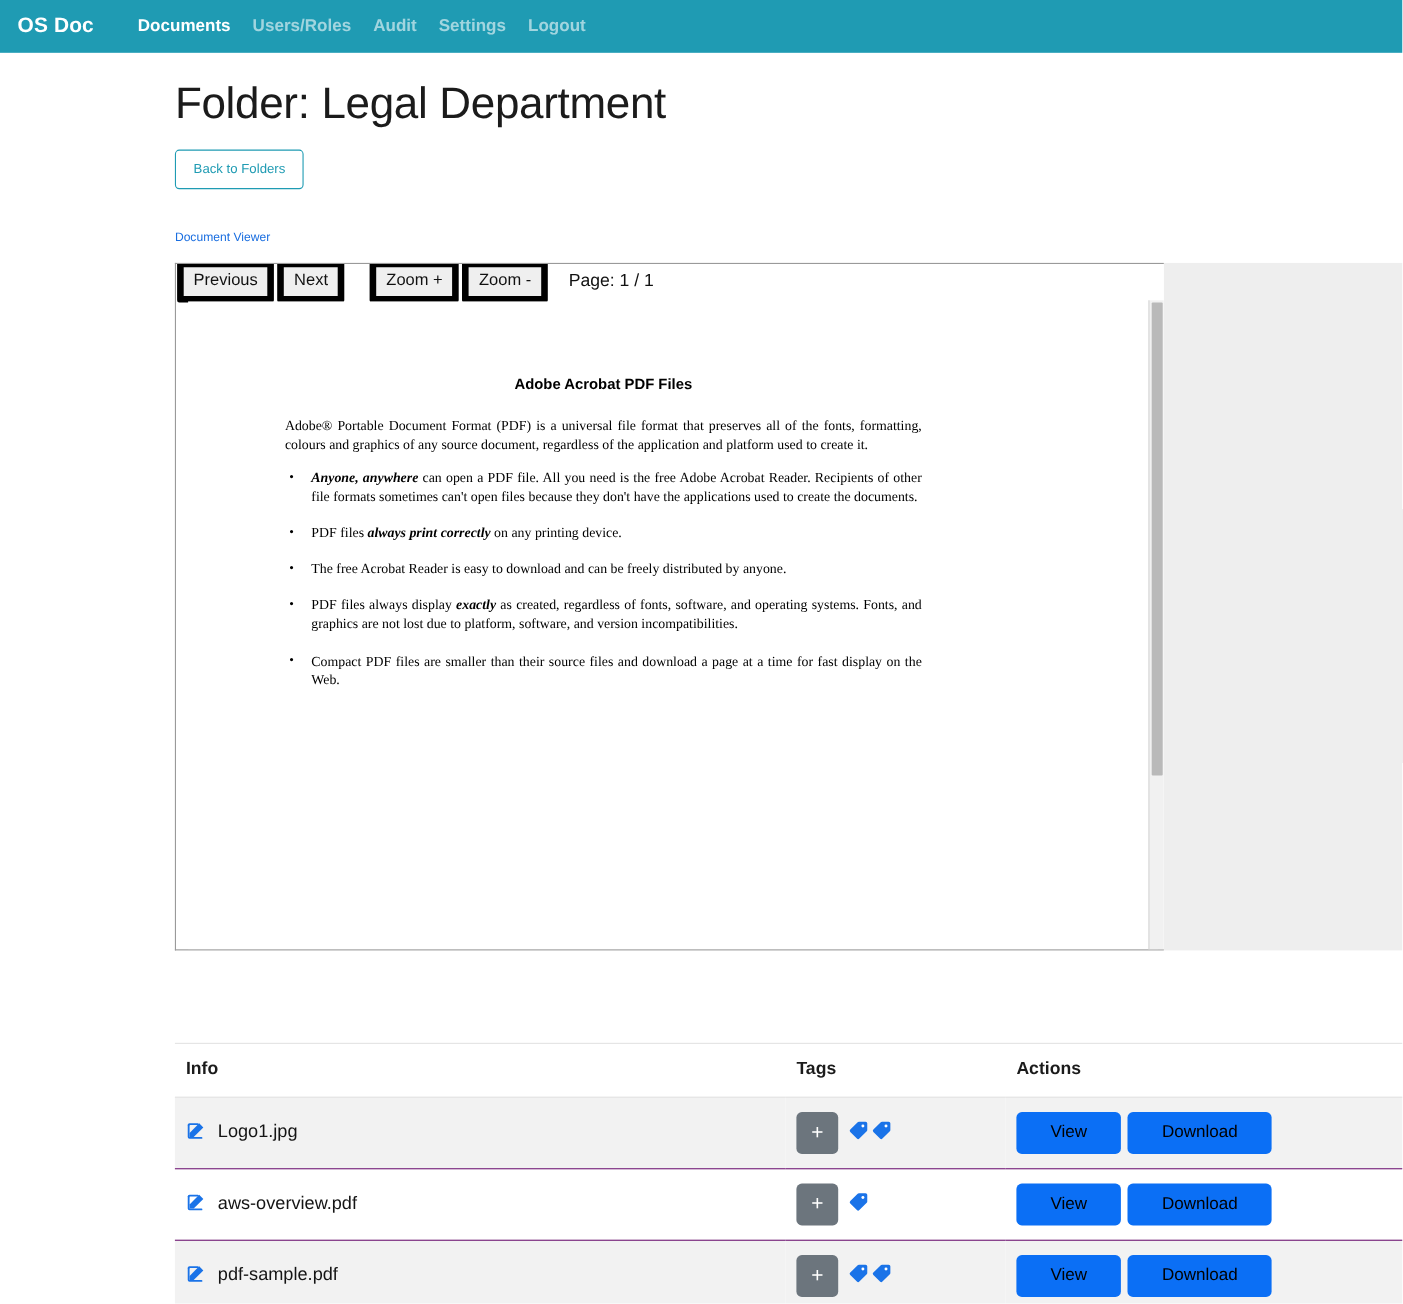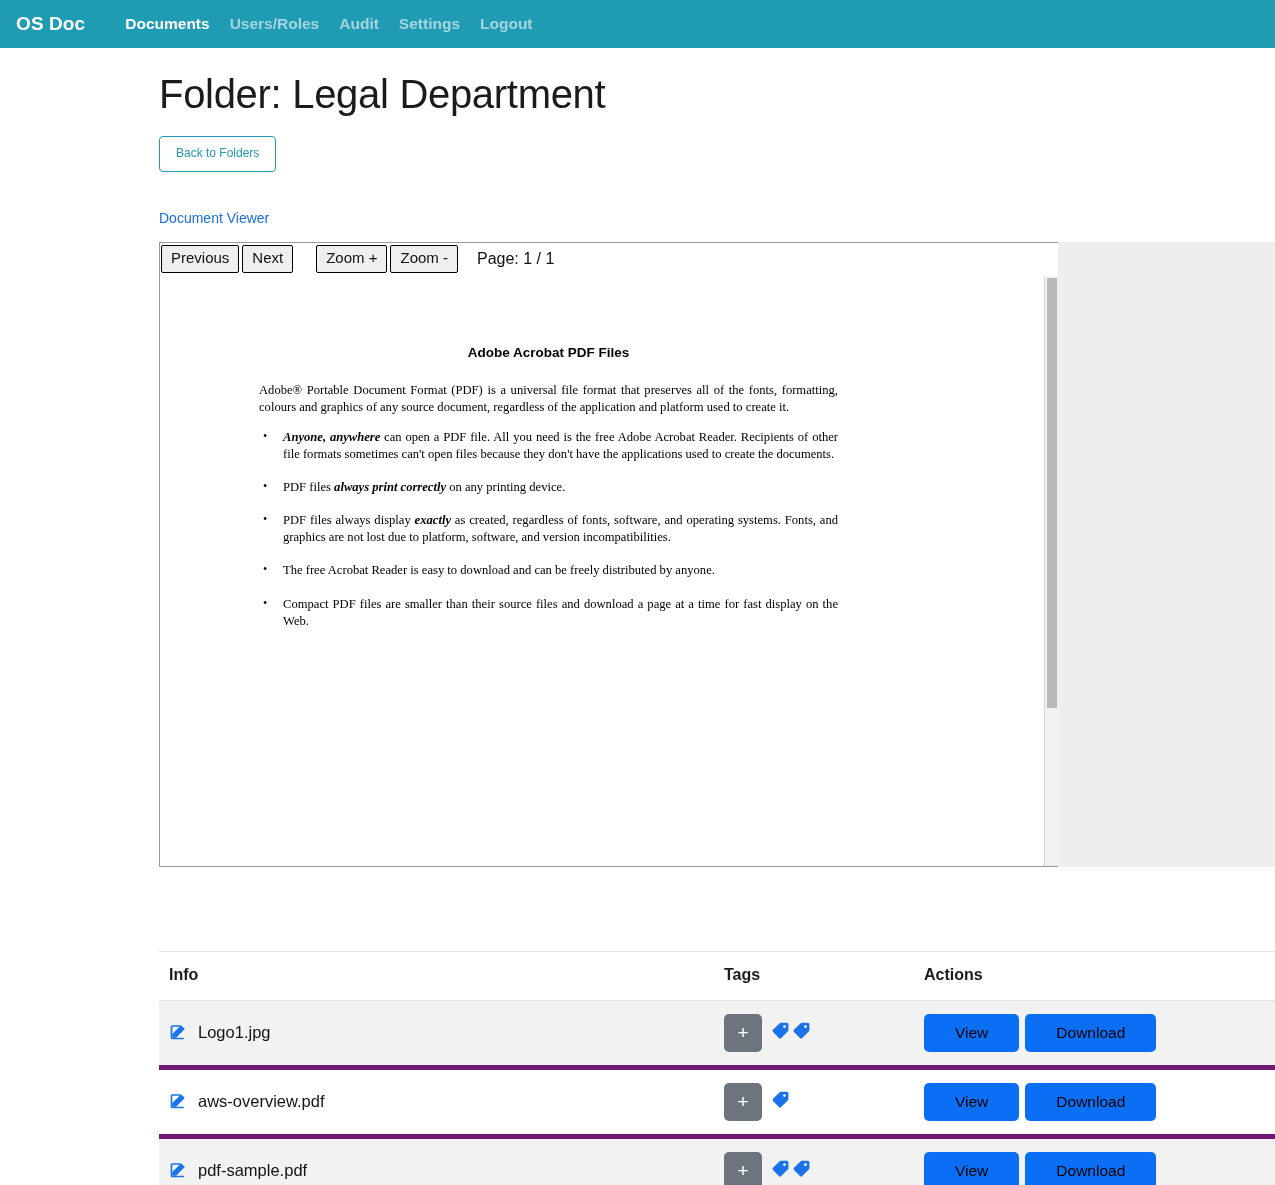--- a/index.html
+++ b/index.html
@@ -67,21 +67,21 @@
     background: #ffffff;
     border: 1px solid #1f9bb3;
     border-radius: 4px;
     cursor: pointer;
     font-family: "Liberation Sans", sans-serif;
     line-height: 1.3;
   }
 
   #viewer-heading {
     margin-top: 38px;
-    font-size: 14px;
+    font-size: 11px;
     color: #1a6ee0;
     text-decoration: none;
     display: inline-block;
   }
 
   
   #viewer-outer {
     margin-top: 15px;
     position: relative;
     width: 1116px;
@@ -104,21 +104,21 @@
     display: flex;
     align-items: center;
     padding: 0 1px;
     gap: 0;
   }
   .tb-btn {
     font-family: "Liberation Sans", sans-serif;
     font-size: 15px;
     color: #111111;
     background: #efefef;
-    border: 1px solid #000000;
+    border: 6px solid #000000;
     border-radius: 2px;
     padding: 3px 9px 4px 9px;
     margin-right: 3px;
     cursor: pointer;
     line-height: 1.25;
   }
   .tb-gap { width: 20px; }
   #tb-page-label {
     font-size: 16px;
     color: #111111;
@@ -206,21 +206,21 @@
     font-weight: 700;
     color: #1b1b1b;
     padding: 14px 10px 16px 10px;
     border-bottom: 1px solid #e3e3e3;
   }
   table#file-table td {
     padding: 13px 10px;
     vertical-align: middle;
     font-size: 16px;
     color: #1b1b1b;
-    border-bottom: 5px solid #701a75;
+    border-bottom: 1px solid #701a75;
   }
   table#file-table tbody tr.striped td { background: #f2f2f2; }
   .col-info { width: 555px; }
   .col-tags { width: 200px; }
   .col-actions { width: auto; }
 
   .file-cell { display: flex; align-items: center; gap: 9px; }
   .file-name { font-size: 16.5px; color: #141414; }
 
   .tags-cell { display: flex; align-items: center; gap: 9px; }
@@ -287,22 +287,22 @@
         <span id="tb-page-label">Page: 1 / 1</span>
       </div>
 
       <div id="pdf-page">
         <div id="pdf-inner">
           <div id="pdf-title">Adobe Acrobat PDF Files</div>
           <p class="pdf-para">Adobe® Portable Document Format (PDF) is a universal file format that preserves all of the fonts, formatting, colours and graphics of any source document, regardless of the application and platform used to create it.</p>
           <ul class="pdf-bullets">
             <li><span class="bi">Anyone, anywhere</span><span> can open a PDF file. All you need is the free Adobe Acrobat Reader. Recipients of other file formats sometimes can't open files because they don't have the applications used to create the documents.</span></li>
             <li><span>PDF files </span><span class="bi">always print correctly</span><span> on any printing device.</span></li>
+            <li><span>The free Acrobat Reader is easy to download and can be freely distributed by anyone.</span></li>
             <li><span>PDF files always display </span><span class="bi">exactly</span><span> as created, regardless of fonts, software, and operating systems. Fonts, and graphics are not lost due to platform, software, and version incompatibilities.</span></li>
-            <li><span>The free Acrobat Reader is easy to download and can be freely distributed by anyone.</span></li>
             <li><span>Compact PDF files are smaller than their source files and download a page at a time for fast display on the Web.</span></li>
           </ul>
         </div>
       </div>
 
       <div id="viewer-scrollbar">
         <div id="viewer-scroll-thumb"></div>
       </div>
 
     </div>

